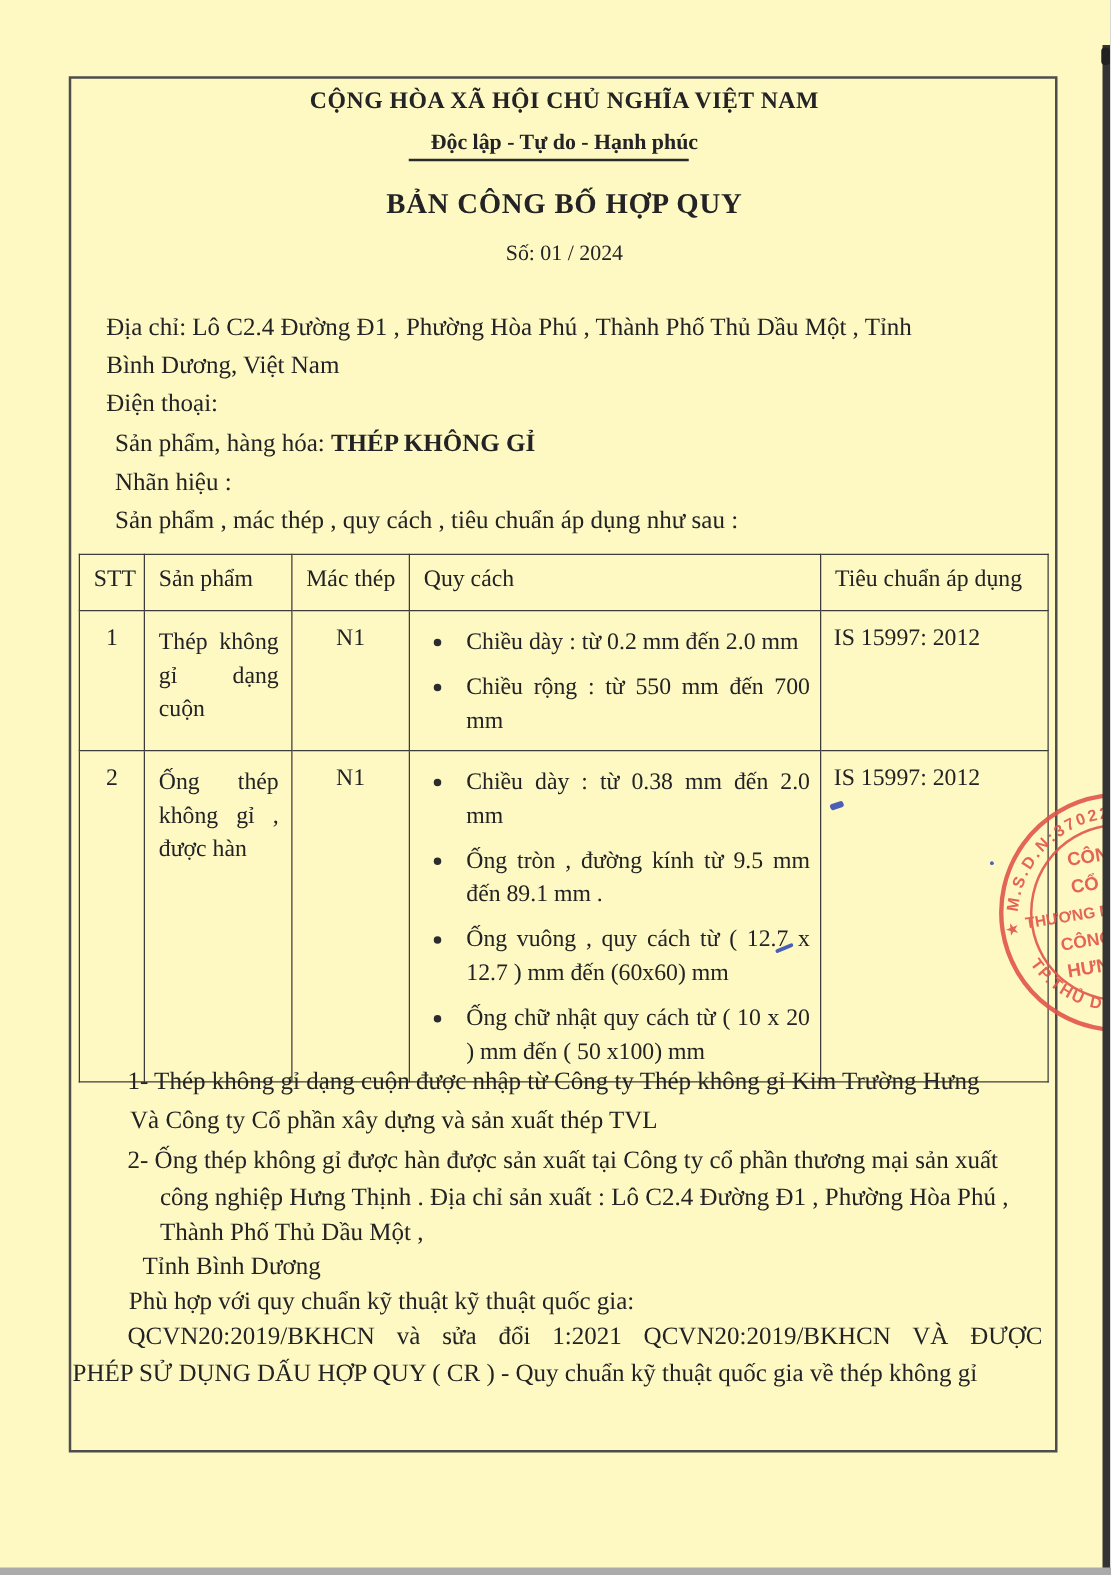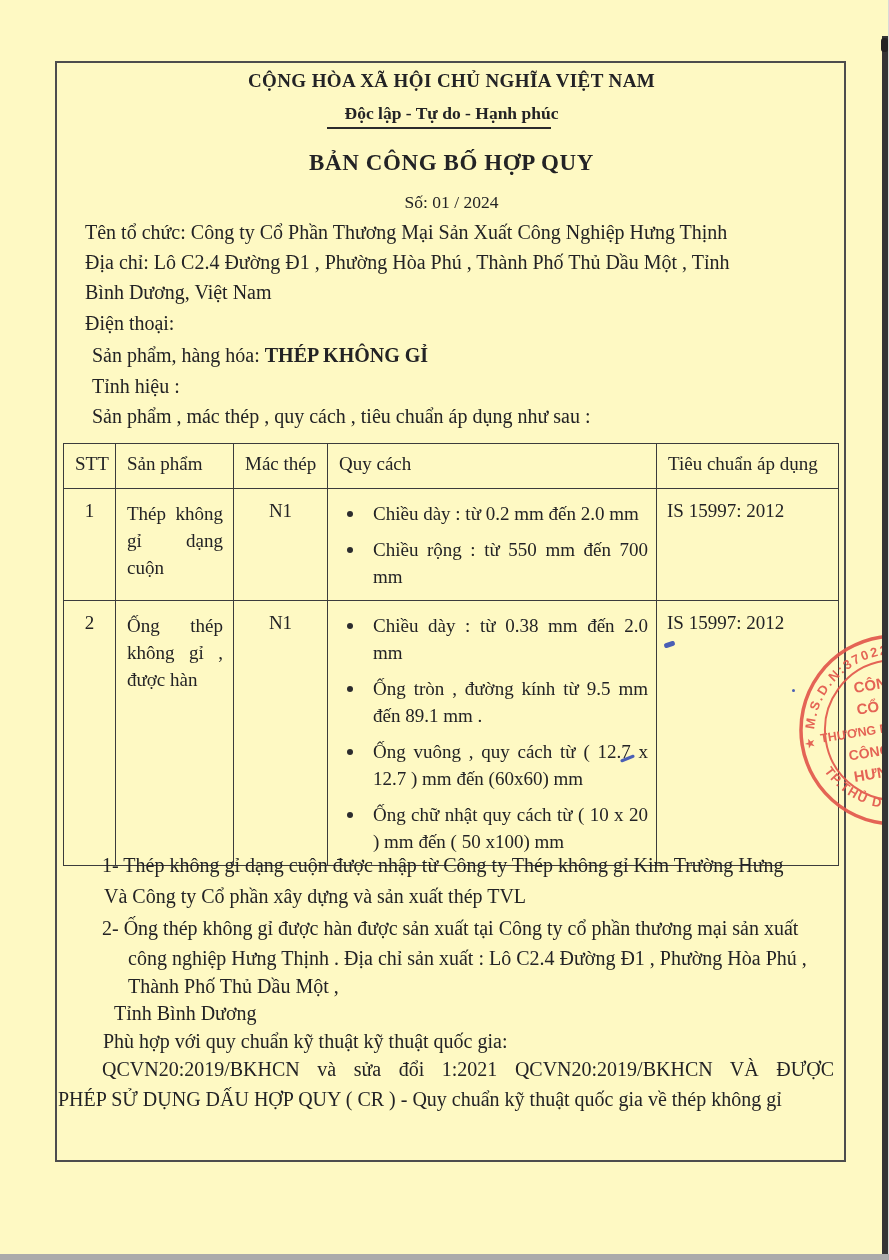--- a/index.html
+++ b/index.html
@@ -99,28 +99,27 @@
     <span class="motto-wrap">
       <span>Độc lập - Tự do - Hạnh phúc</span>
       <i class="motto-underline"></i>
     </span>
   </div>
 
   <div class="center-line doc-title">BẢN CÔNG BỐ HỢP QUY</div>
 
   <div class="center-line doc-number">Số: 01 / 2024</div>
 
-  <div class="info-line l-org">Tên tổ chức: Công ty Cổ Phần Thương Mại Sản Xuất Công Nghiệp Hưng Thịnh</div>
   <div class="info-line l-addr1">Địa chỉ: Lô C2.4 Đường Đ1 , Phường Hòa Phú , Thành Phố Thủ Dầu Một , Tỉnh</div>
   <div class="info-line l-addr2">Bình Dương, Việt Nam</div>
   <div class="info-line l-phone">Điện thoại:</div>
   <div class="info-line l-product">
     <span>Sản phẩm, hàng hóa: </span><span class="b">THÉP KHÔNG GỈ</span>
   </div>
-  <div class="info-line l-brand">Tỉnh hiệu :</div>
+  <div class="info-line l-brand">Nhãn hiệu :</div>
   <div class="info-line l-intro">Sản phẩm , mác thép , quy cách , tiêu chuẩn áp dụng như sau :</div>
 
   <table class="products">
     <colgroup>
       <col style="width:52px">
         <col style="width:118px">
         <col style="width:94px">
       <col style="width:329px">
         <col style="width:182px">
     </colgroup>

